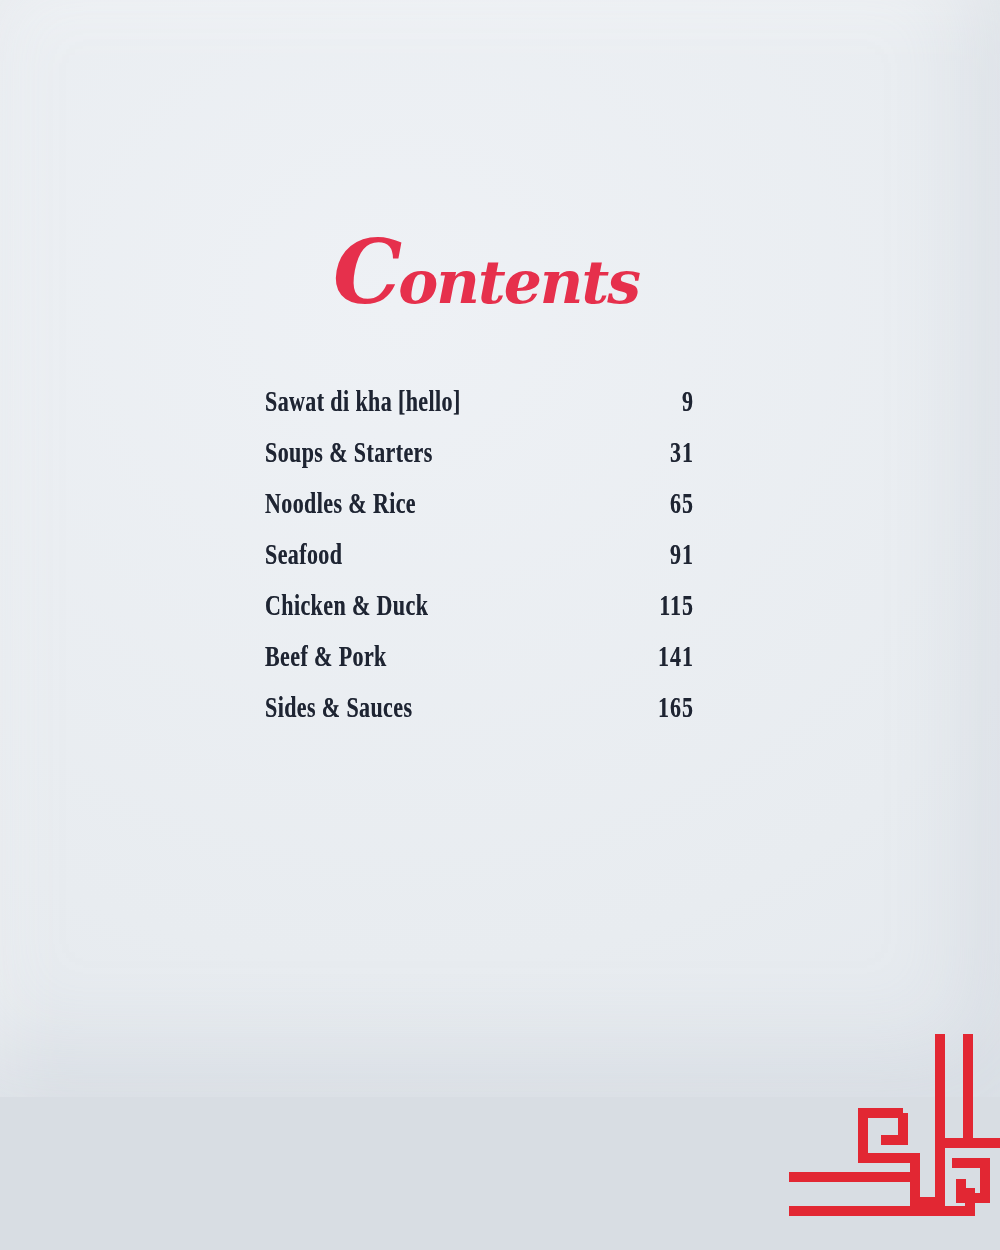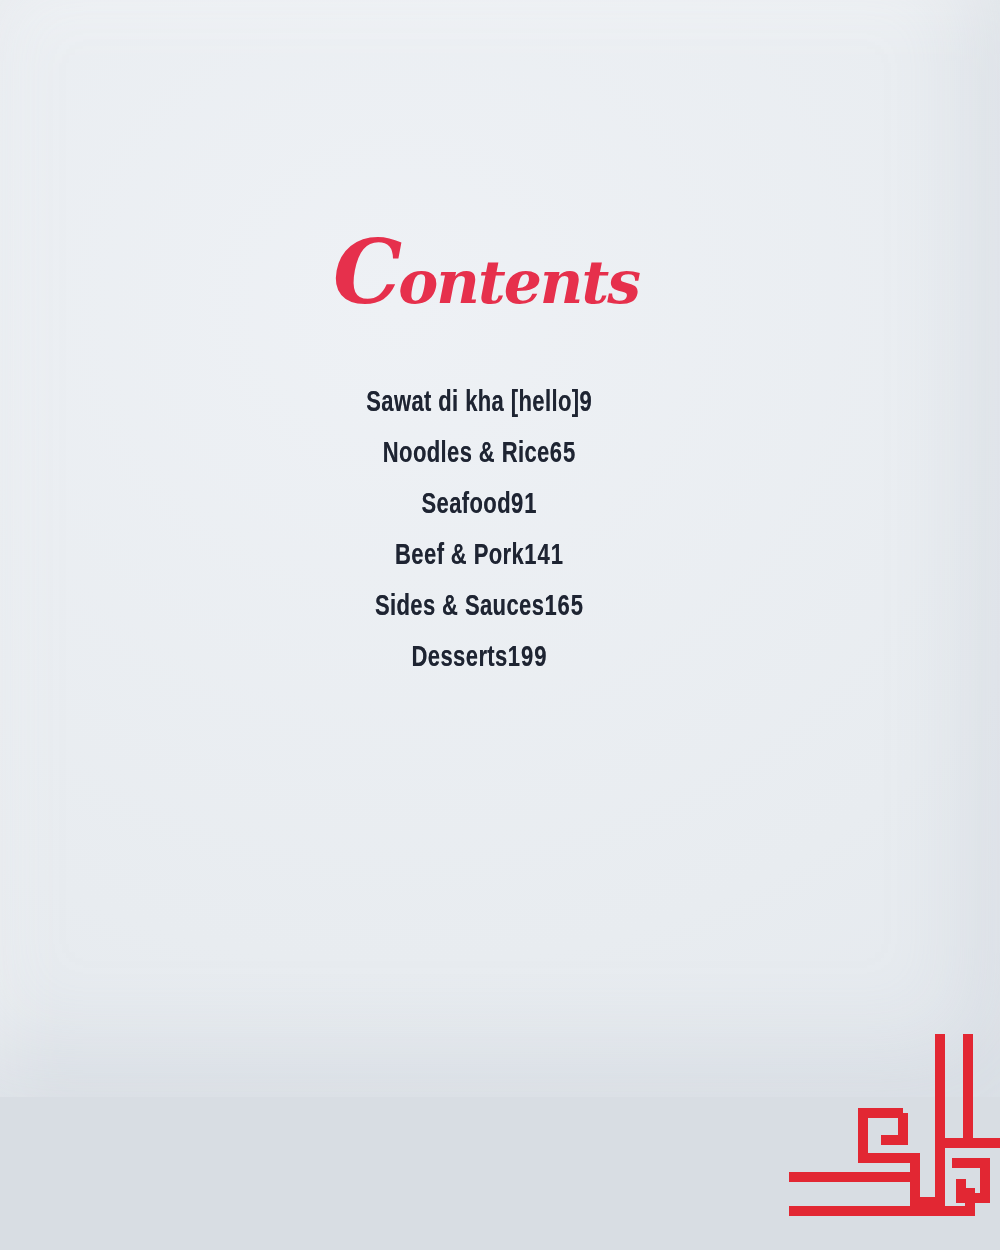--- a/index.html
+++ b/index.html
@@ -32,21 +32,21 @@
   }
   .toc-title::first-letter{
     font-size:1.45em;
     letter-spacing:-4px;
   }
   .toc{
     position:absolute;left:265px;top:386px;width:429px;
   }
   .toc-row{
     height:51px;
-    display:flex;justify-content:center;align-items:flex-start;
+    display:flex;justify-content:space-between;align-items:flex-start;font-family:Liberation Serif, serif;
   }
   .toc-label,.toc-page{
     display:inline-block;
     font-weight:bold;
     font-size:22px;line-height:24px;
     color:var(--ink);
     letter-spacing:0.4px;
     transform:scaleY(1.3);
     text-shadow:0 0 0.5px rgba(30,36,50,0.55);
     white-space:nowrap;
@@ -70,38 +70,42 @@
 <div class="page">
 
   <div class="toc-title">Contents</div>
 
   <div class="toc" id="toc">
       <div class="toc-row">
         <span class="toc-label">Sawat di kha [hello]</span>
         <span class="toc-page">9</span>
       </div>
       <div class="toc-row">
+        <span class="toc-label">Soups &amp; Starters</span>
+        <span class="toc-page">31</span>
+      </div>
+      <div class="toc-row">
         <span class="toc-label">Noodles &amp; Rice</span>
         <span class="toc-page">65</span>
       </div>
       <div class="toc-row">
         <span class="toc-label">Seafood</span>
         <span class="toc-page">91</span>
       </div>
       <div class="toc-row">
+        <span class="toc-label">Chicken &amp; Duck</span>
+        <span class="toc-page">115</span>
+      </div>
+      <div class="toc-row">
         <span class="toc-label">Beef &amp; Pork</span>
         <span class="toc-page">141</span>
       </div>
       <div class="toc-row">
         <span class="toc-label">Sides &amp; Sauces</span>
         <span class="toc-page">165</span>
-      </div>
-      <div class="toc-row">
-        <span class="toc-label">Desserts</span>
-        <span class="toc-page">199</span>
       </div>
     </div>
 
   <svg class="ornament" viewBox="0 0 221 231" aria-hidden="true">
 
     <path d="M 161,15 V 183 H 136"></path>
 
     <path d="M 189,15 V 124"></path>
 
     <path d="M 156,124 H 222"></path>

